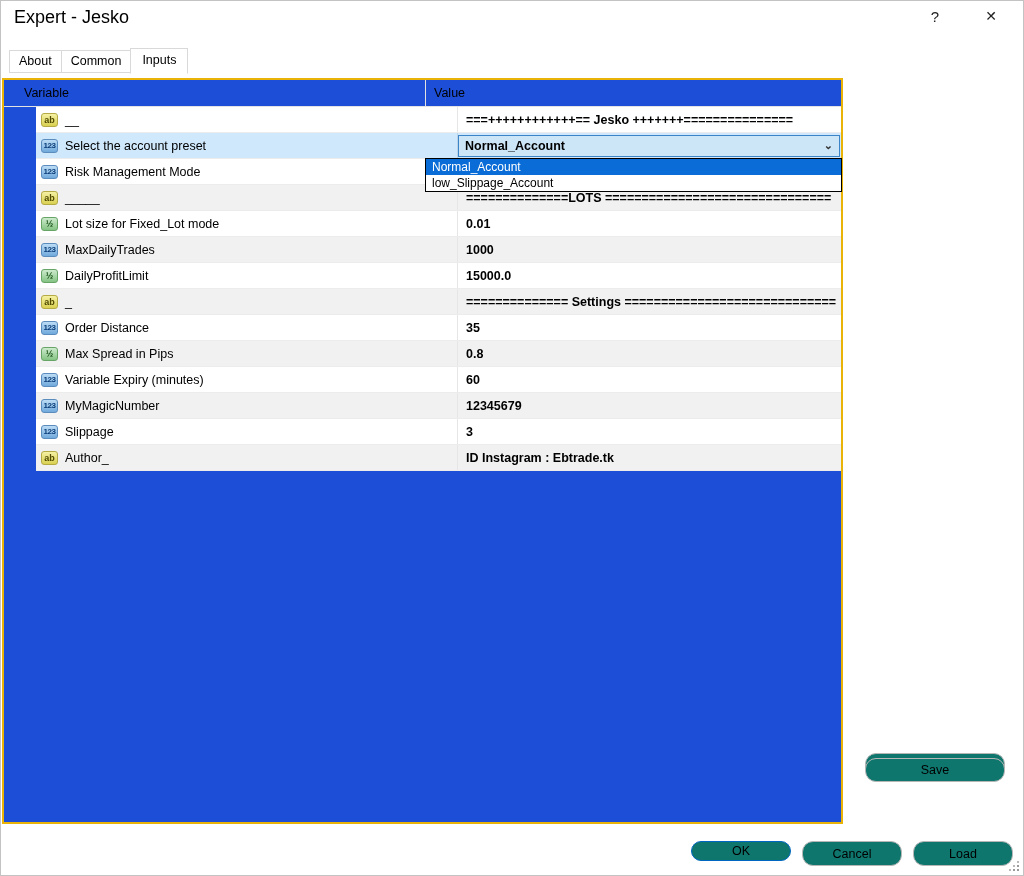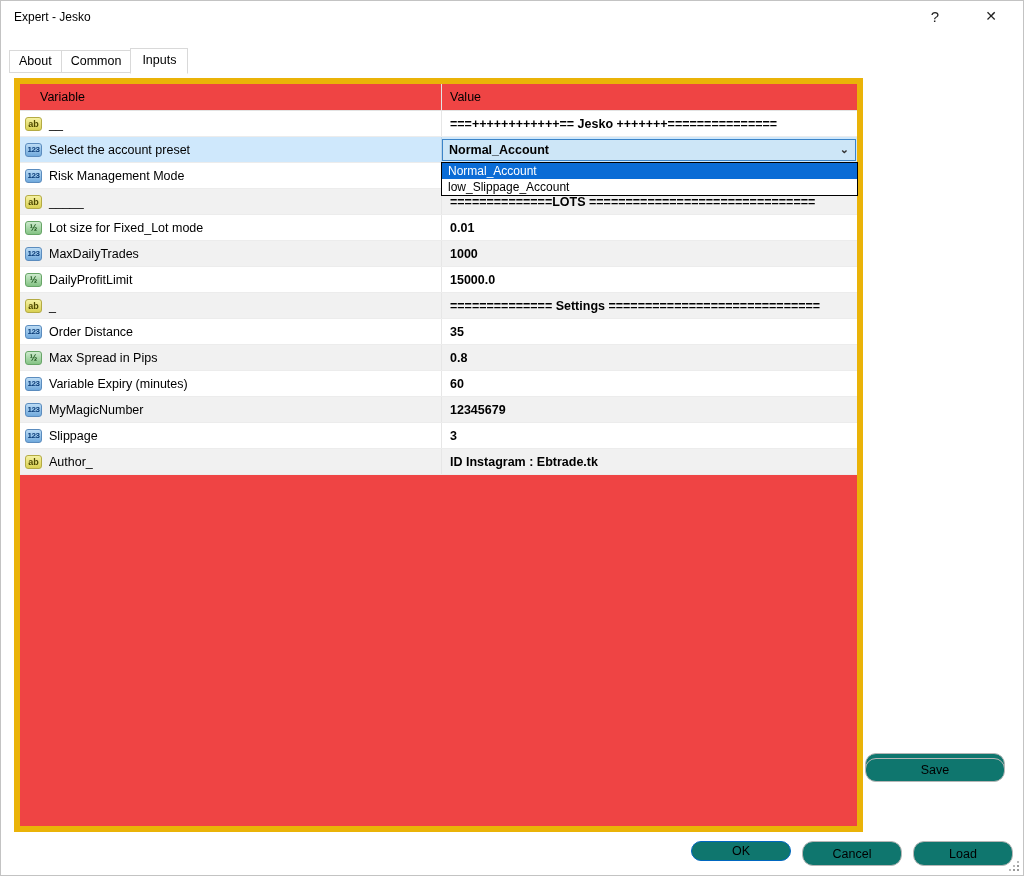--- a/index.html
+++ b/index.html
@@ -5,36 +5,36 @@
   html,body{margin:0;padding:0;}
   body{
     width:1024px;height:876px;position:relative;overflow:hidden;
     background:#ffffff;font-family:"Liberation Sans",sans-serif;color:#000;
     -webkit-font-smoothing:antialiased;
   }
   .window{position:absolute;inset:0;box-shadow:inset 0 0 0 1px #c3c3c3;background:#fff;}
 
   
   .titlebar{position:absolute;left:0;top:0;width:100%;height:34px;display:flex;align-items:center;}
-  .title{font-size:12px;padding-left:14px;}
+  .title{font-size:18px;padding-left:14px;}
   .tb-btn{position:absolute;top:2px;width:38px;height:28px;display:flex;align-items:center;justify-content:center;font-size:15px;color:#222;cursor:default;}
   .tb-help{right:70px;}
   .tb-close{right:14px;font-size:14px;}
 
   
   .tabs{position:absolute;left:9px;top:47px;display:flex;align-items:flex-end;z-index:3;justify-content:space-between;}
   .tab{font-size:12.5px;background:#fff;border:1px solid #d9d9d9;padding:3px 9px 4px;margin-right:-1px;position:relative;}
   .tab.active{padding:4px 11px 6px;border-bottom:1px solid #fff;top:1px;z-index:4;}
 
   
-  .ptable{position:absolute;left:14px;top:78px;width:837px;height:742px;border:6px solid #eab308;background:#ef4444;font-size:12.5px;}
+  .ptable{position:absolute;left:2px;top:78px;width:837px;height:742px;border:2px solid #eab308;background:#1d4ed8;font-size:12.5px;}
   .thead{display:flex;height:26px;border-bottom:1px solid #e3e3e3;}
   .thead .hvar{width:421px;display:flex;align-items:center;padding-left:20px;box-sizing:border-box;}
   .thead .hval{flex:1;display:flex;align-items:center;padding-left:8px;border-left:1px solid #e3e3e3;}
-  .row{display:flex;height:26px;box-sizing:border-box;border-bottom:1px solid #ececec;background:#fff;}
+  .row{display:flex;height:26px;box-sizing:border-box;border-bottom:1px solid #ececec;background:#fff;margin-left:32px;}
   .row.g{background:#f1f1f1;}
   .row.sel{background:#cfe8fc;}
   .cvar{width:421px;display:flex;align-items:center;gap:7px;padding-left:5px;box-sizing:border-box;}
   .cval{flex:1;display:flex;align-items:center;padding-left:8px;border-left:1px solid #e6e6e6;box-sizing:border-box;font-weight:bold;}
 
   
   .picon{width:17px;height:14px;border-radius:3px;display:flex;align-items:center;justify-content:center;font-weight:bold;flex:0 0 auto;box-sizing:border-box;}
   .p-str{background:linear-gradient(#f5f1a2,#d9d052);border:1px solid #b4ab44;color:#4f4a00;font-size:9px;}
   .p-int{background:linear-gradient(#bcdcf5,#70a9dc);border:1px solid #5b8cbe;color:#0b3d78;font-size:8px;letter-spacing:-0.5px;}
   .p-dbl{background:linear-gradient(#cdeacd,#84c384);border:1px solid #67a567;color:#174f17;font-size:9px;}

